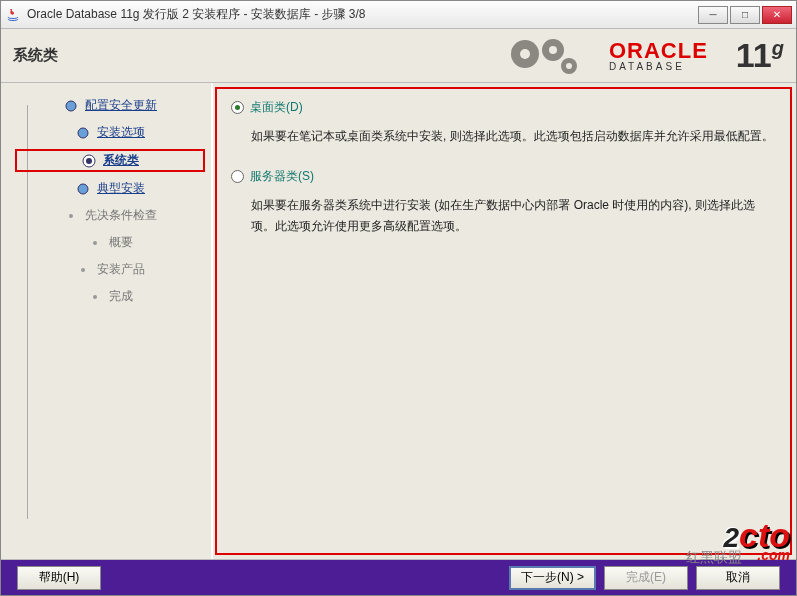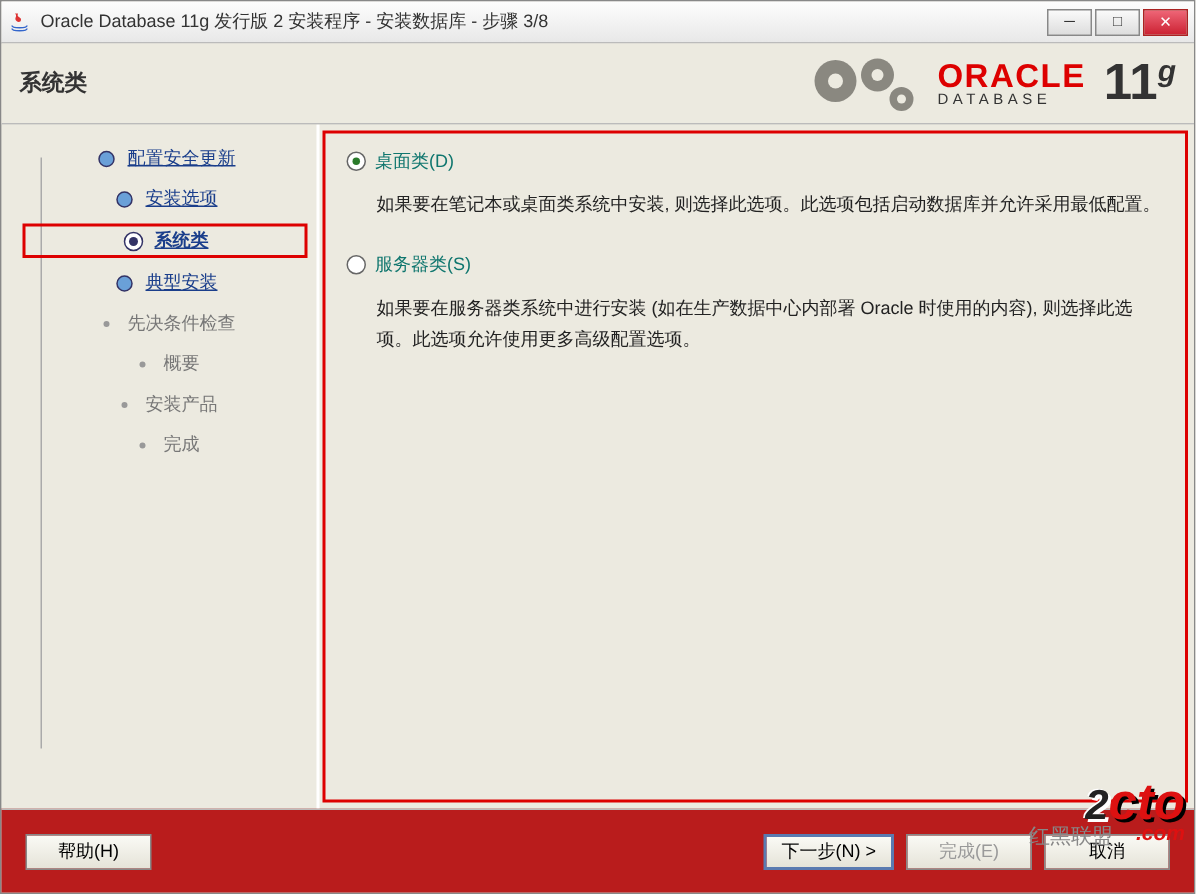--- a/index.html
+++ b/index.html
@@ -7,21 +7,21 @@
     .window { width: 797px; height: 596px; border: 1px solid #888; background: #eceae0; display: flex; flex-direction: column; position: relative; }
     .titlebar { height: 28px; background: linear-gradient(#fdfdfd, #e8e8e8); border-bottom: 1px solid #bbb; display: flex; align-items: center; padding: 0 4px; }
     .titlebar-icon { width: 16px; height: 16px; margin-right: 6px; display:inline-flex; align-items:center; justify-content:center;}
     .titlebar-text { flex: 1; font-size: 12px; color: #333; }
     .win-buttons { display: flex; gap: 2px; }
     .win-btn { width: 30px; height: 18px; border: 1px solid #888; background: linear-gradient(#fafafa,#ddd); display: flex; align-items: center; justify-content: center; font-size: 10px; color:#333;}
     .win-btn.close { background: linear-gradient(#e67,#c23); color: #fff; border-color: #a22; }
     
     .header { height: 54px; background: #eceae0; border-bottom: 1px solid #bbb; display: flex; align-items: center; padding: 0 12px; }
     .header-title { font-size: 15px; font-weight: bold; color: #333; flex: 1; }
-    .header-logo { display: flex; align-items: center; gap: 8px; }
+    .header-logo { display: flex; align-items: center; gap: 24px; }
     .gears { color:#888; }
     .oracle-logo { font-family: Arial, sans-serif; line-height: 1; text-align: left; }
     .oracle-word { color: #d00; font-weight: bold; font-size: 22px; letter-spacing: 1px; }
     .oracle-db { color: #333; font-size: 10px; letter-spacing: 3px; }
     .eleven-g { font-family: Arial; font-size: 34px; font-weight: bold; color: #333; margin-left: 4px; }
     .eleven-g sup { font-size: 20px; font-style: italic; }
     
     .body { flex: 1; display: flex; overflow: hidden; }
     
     .sidebar { width: 210px; background: #eceae0; padding: 14px 10px 10px 18px; position: relative; }
@@ -36,21 +36,21 @@
     
     .content { flex: 1; background: #eceae0; padding: 16px 18px; border-left: 2px solid #fff; outline:2px solid #d00; outline-offset:-6px; position:relative;}
     .content-inner{position:relative;}
     .option { margin-bottom: 20px; }
     .option-head { display: flex; align-items: center; gap: 6px; margin-bottom: 10px; }
     .radio { width: 13px; height: 13px; border-radius: 50%; border: 1px solid #666; background: #fff; display: inline-flex; align-items: center; justify-content: center; }
     .radio.selected::after { content: ''; width: 5px; height: 5px; border-radius: 50%; background: #2a7a2a; }
     .option-label { font-size: 12px; color: #0f766e; }
     .option-desc { font-size: 12px; color: #222; line-height: 1.8; margin-left: 20px; }
     
-    .footer { height: 56px; border-top: 1px solid #bbb; background: #b91c1c; display: flex; align-items: center; padding: 0 16px; gap: 8px; }
+    .footer { height: 36px; border-top: 1px solid #bbb; background: #4c1d95; display: flex; align-items: center; padding: 0 16px; gap: 8px; }
     .footer-spacer { flex: 1; }
     .btn { min-width: 84px; height: 24px; border: 1px solid #888; background: linear-gradient(#fafaf5,#e5e3d8); font-size: 12px; padding: 0 10px; display: inline-flex; align-items: center; justify-content: center; gap: 2px; cursor: pointer; }
     .btn:disabled, .btn.disabled { color: #999; cursor: default; }
     .btn.primary { border: 2px solid #5a7ab0; }
     
     .watermark { position: absolute; right: 6px; bottom: 32px; font-family: Arial; font-weight: bold; font-style: italic; pointer-events: none; }
     .watermark .two { color:#222; font-size:28px; text-shadow:2px 2px 0 #fff,-1px -1px 0 #fff;}
     .watermark .cto { color:#d11; font-size:34px; text-shadow:2px 2px 0 #000;}
     .watermark .com { color:#d11; font-size:14px; display:block; text-align:right; margin-top:-8px;}
     .watermark-sub{position:absolute; right:54px; bottom:28px; font-size:14px; color:#888;}

